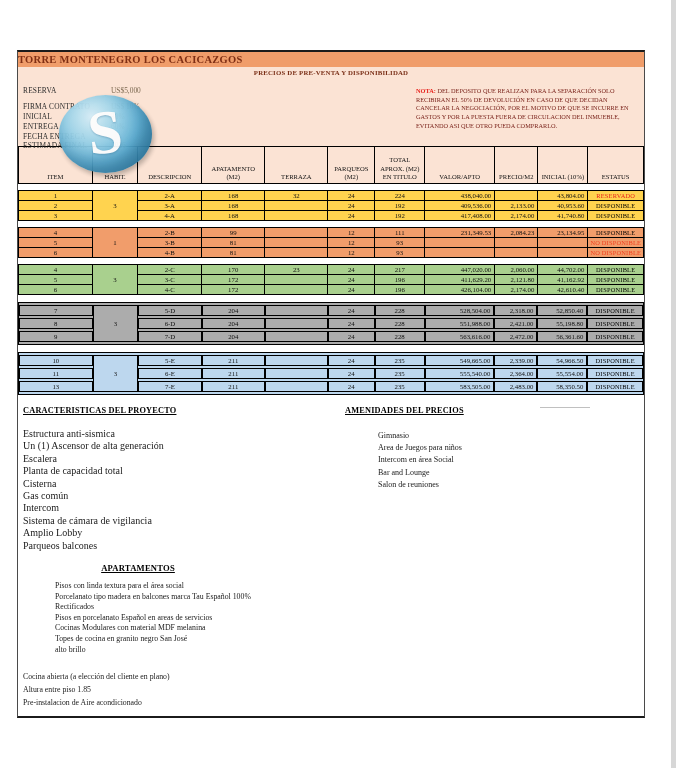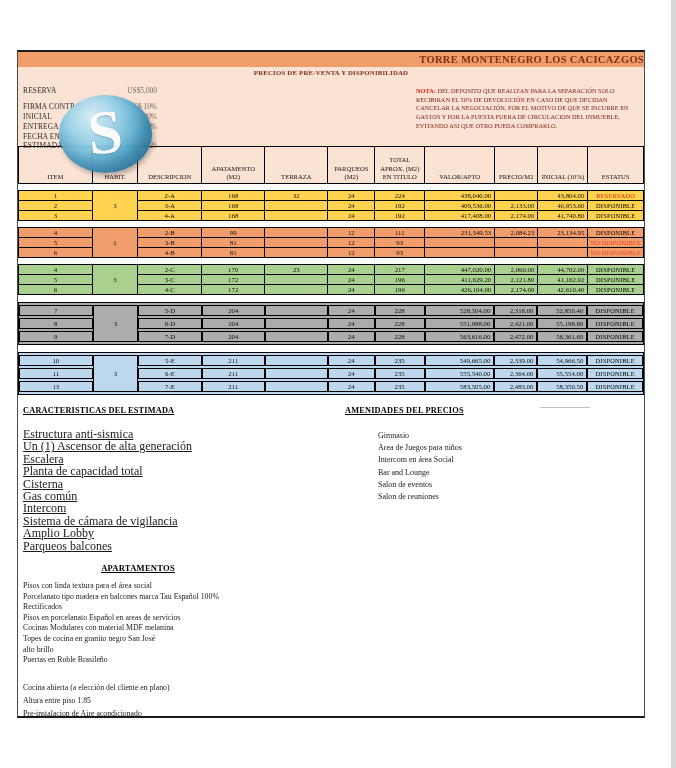--- a/index.html
+++ b/index.html
@@ -10,32 +10,32 @@
   }
   .page-edge{position:absolute;right:0;top:0;width:5px;height:768px;background:#d7d7d7;}
   .doc{
     position:absolute;left:17px;top:50px;width:628px;height:668px;background:#fff;
     border-top:2px solid #1b1b1b;border-bottom:2px solid #1b1b1b;
     border-left:1px solid #4a4a4a;border-right:1px solid #4a4a4a;
     box-sizing:border-box;overflow:hidden;
   }
   .title-bar{
     height:15px;background:#F09D6A;color:#7F2F14;font-weight:bold;
-    text-align:right;font-size:10.5px;line-height:15px;letter-spacing:.3px;
+    text-align:left;font-size:10.5px;line-height:15px;letter-spacing:.3px;
   }
   .subtitle{
     height:12px;background:#FBE3D4;color:#7B3018;font-weight:bold;
     text-align:center;font-size:6.8px;line-height:12px;letter-spacing:.2px;
   }
   .info-panel{position:relative;height:67px;background:#FBE3D4;}
   .info-rows{position:absolute;left:5px;top:7px;width:160px;font-size:7.4px;color:#2b2b2b;}
   .info-row{display:flex;align-items:flex-end;margin-bottom:1px;}
   .info-row.first{margin-bottom:7px;}
   .info-label{flex:0 0 88px;letter-spacing:.2px;}
-  .info-value{width:46px;text-align:right;color:#7d6a52;}
+  .info-value{width:46px;text-align:left;color:#7d6a52;}
   .nota{
     position:absolute;right:6px;top:8px;width:222px;
     font-size:6.3px;line-height:1.38;color:#7B241C;
   }
   .nota-label{color:#E8221C;font-weight:bold;}
   .logo{
     position:absolute;left:41px;top:16px;width:93px;height:78px;border-radius:50%;
     background:radial-gradient(circle at 35% 28%, #d5edf7 0%, #9ed4e9 28%, #5cb0d6 58%, #3188b1 84%, #256f94 100%);
     box-shadow:inset -8px -10px 16px rgba(24,84,120,.45), 2px 3px 5px rgba(0,0,0,.28);
     opacity:.95;z-index:5;display:flex;align-items:center;justify-content:center;
@@ -59,26 +59,26 @@
     box-sizing:border-box;
   }
   .grp.spaced{border-collapse:separate;border-spacing:0 2px;border:1px solid #000;margin-top:7px;}
   .grp td.num{text-align:right;padding-right:3px;}
   .grp td.status{font-size:6.4px;letter-spacing:.2px;}
   .content{position:relative;padding:11px 0 0 5px;}
   .col-left{width:322px;}
   .col-right{position:absolute;left:327px;top:11px;width:290px;}
   .sec-title{font-weight:bold;text-decoration:underline;font-size:8.3px;letter-spacing:.2px;color:#000;}
   .car-items{margin-top:13px;}
-  .car-items .line{font-size:12px;line-height:12.4px;text-decoration:underline;}
+  .car-items .line{font-size:10px;line-height:12.4px;}
   .amen-items{margin-top:15px;padding-left:33px;}
   .amen-items .line{font-size:8px;line-height:12.2px;}
   .apt-title{margin-top:11px;text-align:center;width:230px;font-size:8.6px;}
   .apt-items{margin-top:8px;}
-  .apt-items .line{font-size:7.8px;line-height:10.6px;}
+  .apt-items .line{font-size:7.8px;line-height:10.6px;margin-left:32px;}
   .extras{margin-top:15px;}
   .extras .line{font-size:7.8px;line-height:13px;}
   .stray-line{position:absolute;left:522px;top:12px;width:50px;border-top:1px solid #c0c0c0;}
 </style>
 </head>
 <body>
 
 <div class="doc">
 
   <div class="title-bar">TORRE MONTENEGRO LOS CACICAZGOS</div>
@@ -418,21 +418,21 @@
             <td class="num">2,483.00</td>
             <td class="num">58,350.50</td>
             <td class="status" style="color: rgb(0, 0, 0);">DISPONIBLE</td>
           </tr>
         </tbody>
       </table>
     </div>
 
   <div class="content">
     <div class="col-left">
-      <div class="sec-title">CARACTERISTICAS DEL ESTIMADA</div>
+      <div class="sec-title">CARACTERISTICAS DEL PROYECTO</div>
       <div class="car-items" id="car-items">
           <div class="line">Estructura anti-sismica</div>
           <div class="line">Un (1) Ascensor de alta generación</div>
           <div class="line">Escalera</div>
           <div class="line">Planta de capacidad total</div>
           <div class="line">Cisterna</div>
           <div class="line">Gas común</div>
           <div class="line">Intercom</div>
           <div class="line">Sistema de cámara de vigilancia</div>
           <div class="line">Amplio Lobby</div>
@@ -440,36 +440,34 @@
         </div>
       <div class="sec-title apt-title">APARTAMENTOS</div>
       <div class="apt-items" id="apt-items">
           <div class="line">Pisos con linda textura para el área social</div>
           <div class="line">Porcelanato tipo madera en balcones marca Tau Español 100%</div>
           <div class="line">Rectificados</div>
           <div class="line">Pisos en porcelanato Español en areas de servicios</div>
           <div class="line">Cocinas Modulares con material MDF melanina</div>
           <div class="line">Topes de cocina en granito negro San José</div>
           <div class="line">alto brillo</div>
-          <div class="line">Puertas en Roble Brasileño</div>
         </div>
       <div class="extras" id="extras">
           <div class="line">Cocina abierta (a elección del cliente en plano)</div>
           <div class="line">Altura entre piso 1.85</div>
           <div class="line">Pre-instalacion de Aire acondicionado</div>
         </div>
     </div>
     <div class="col-right">
       <div class="sec-title">AMENIDADES DEL PRECIOS</div>
       <div class="amen-items" id="amen-items">
           <div class="line">Gimnasio</div>
           <div class="line">Area de Juegos para niños</div>
           <div class="line">Intercom en área Social</div>
           <div class="line">Bar and Lounge</div>
-          <div class="line">Salon de eventos</div>
           <div class="line">Salon de reuniones</div>
         </div>
     </div>
     <div class="stray-line"></div>
   </div>
 
 </div>
 <div class="page-edge"></div>
 
 </body></html>

